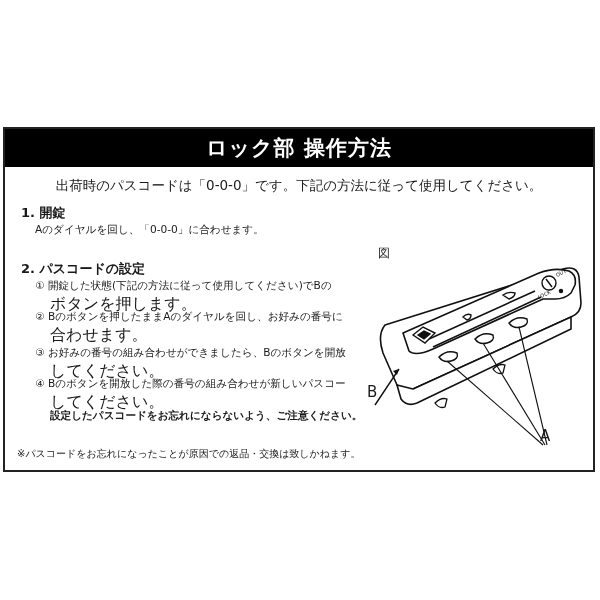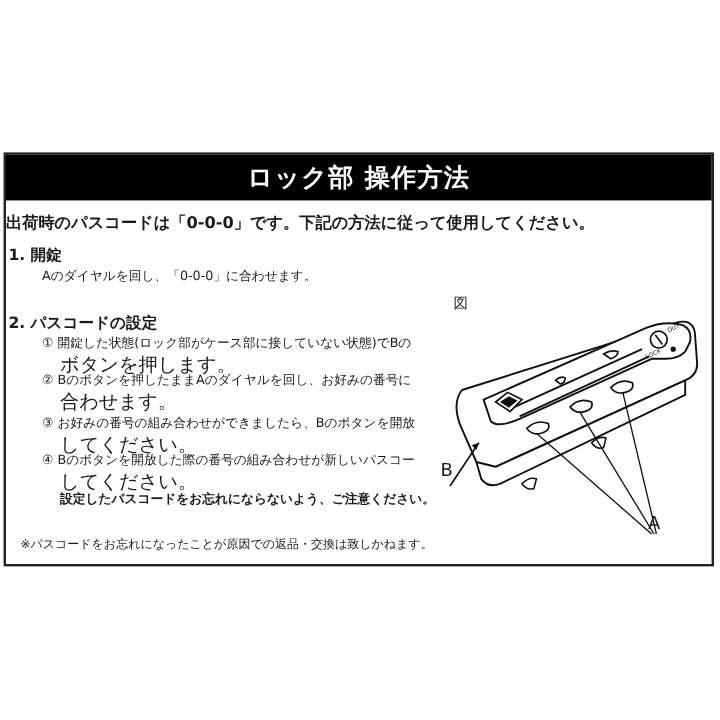--- a/index.html
+++ b/index.html
@@ -10,22 +10,22 @@
   .frame {
     position:absolute; left:3px; top:127px; width:592px; height:345px;
     border:2px solid #222; box-sizing:border-box; background:#fff;
   }
   .header {
     position:absolute; left:0; top:0; width:100%; height:38px; background:#000;
     color:#fff; display:flex; align-items:center; justify-content:center;
     font-weight:bold; font-size:21px; letter-spacing:1px;
   }
   .abs { position:absolute; white-space:nowrap; }
-  .intro { left:0; width:100%; top:48px; font-weight:bold; font-size:13.5px; }
-  .sec { font-weight:bold; font-size:13px; left:2px; }
+  .intro { left:0; width:100%; top:48px; text-align:center; font-weight:normal; font-size:13.5px; }
+  .sec { font-weight:bold; font-size:13px; left:16px; }
   .line { font-size:10.6px; left:30px; }
   .item { font-size:10.6px; left:30px; }
   .item-cont { font-size:16px; left:45px; }
   .warn { font-size:10.6px; font-weight:bold; left:45px; }
   .note { font-size:10px; left:12px; }
   .fig-label { font-size:12px; left:373px; top:116px; }
   .diagram { position:absolute; left:358px; top:128px; }
   .lbl { font-size:15px; position:absolute; }
 </style>
 </head>
@@ -38,21 +38,21 @@
 
   <div class="abs intro">出荷時のパスコードは「0-0-0」です。下記の方法に従って使用してください。</div>
 
   <div class="abs sec" style="top:75px;">1. 開錠</div>
   <div class="abs line" style="top:94px;">Aのダイヤルを回し、「0-0-0」に合わせます。</div>
 
   <div class="abs sec" style="top:131px;">2. パスコードの設定</div>
 
   <div class="abs item" style="top:150px;">
     <span>①</span>
-    <span>開錠した状態(ロック部がケース部に接していない状態)でBの</span>
+    <span>開錠した状態(下記の方法に従って使用してください)でBの</span>
   </div>
   <div class="abs item-cont" style="top:165px;">ボタンを押します。</div>
 
   <div class="abs item" style="top:181px;">
     <span>②</span>
     <span>Bのボタンを押したままAのダイヤルを回し、お好みの番号に</span>
   </div>
   <div class="abs item-cont" style="top:196px;">合わせます。</div>
 
   <div class="abs item" style="top:217px;">

